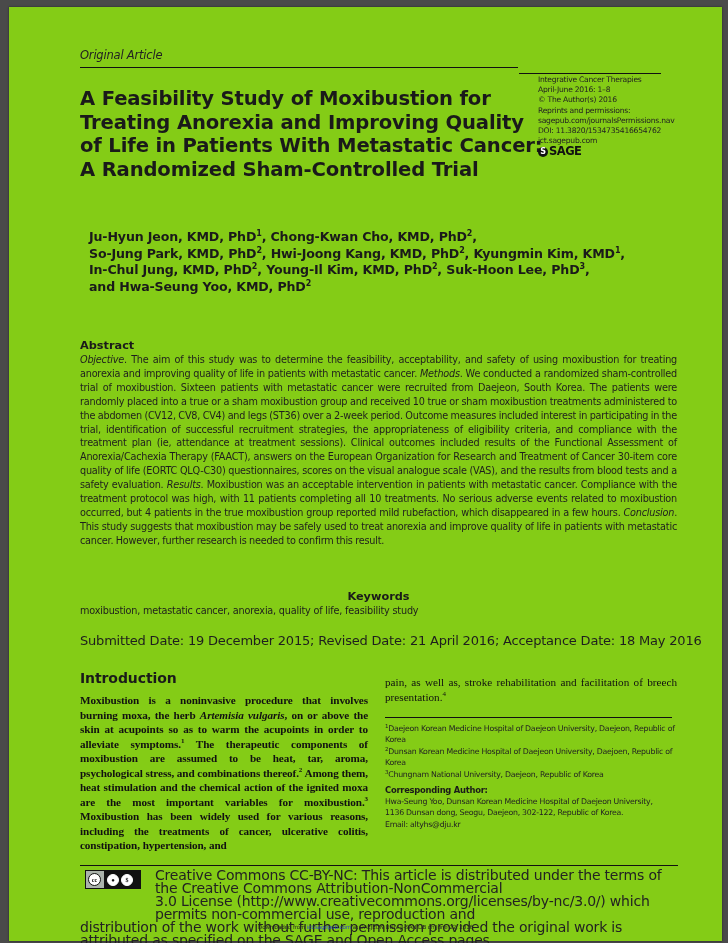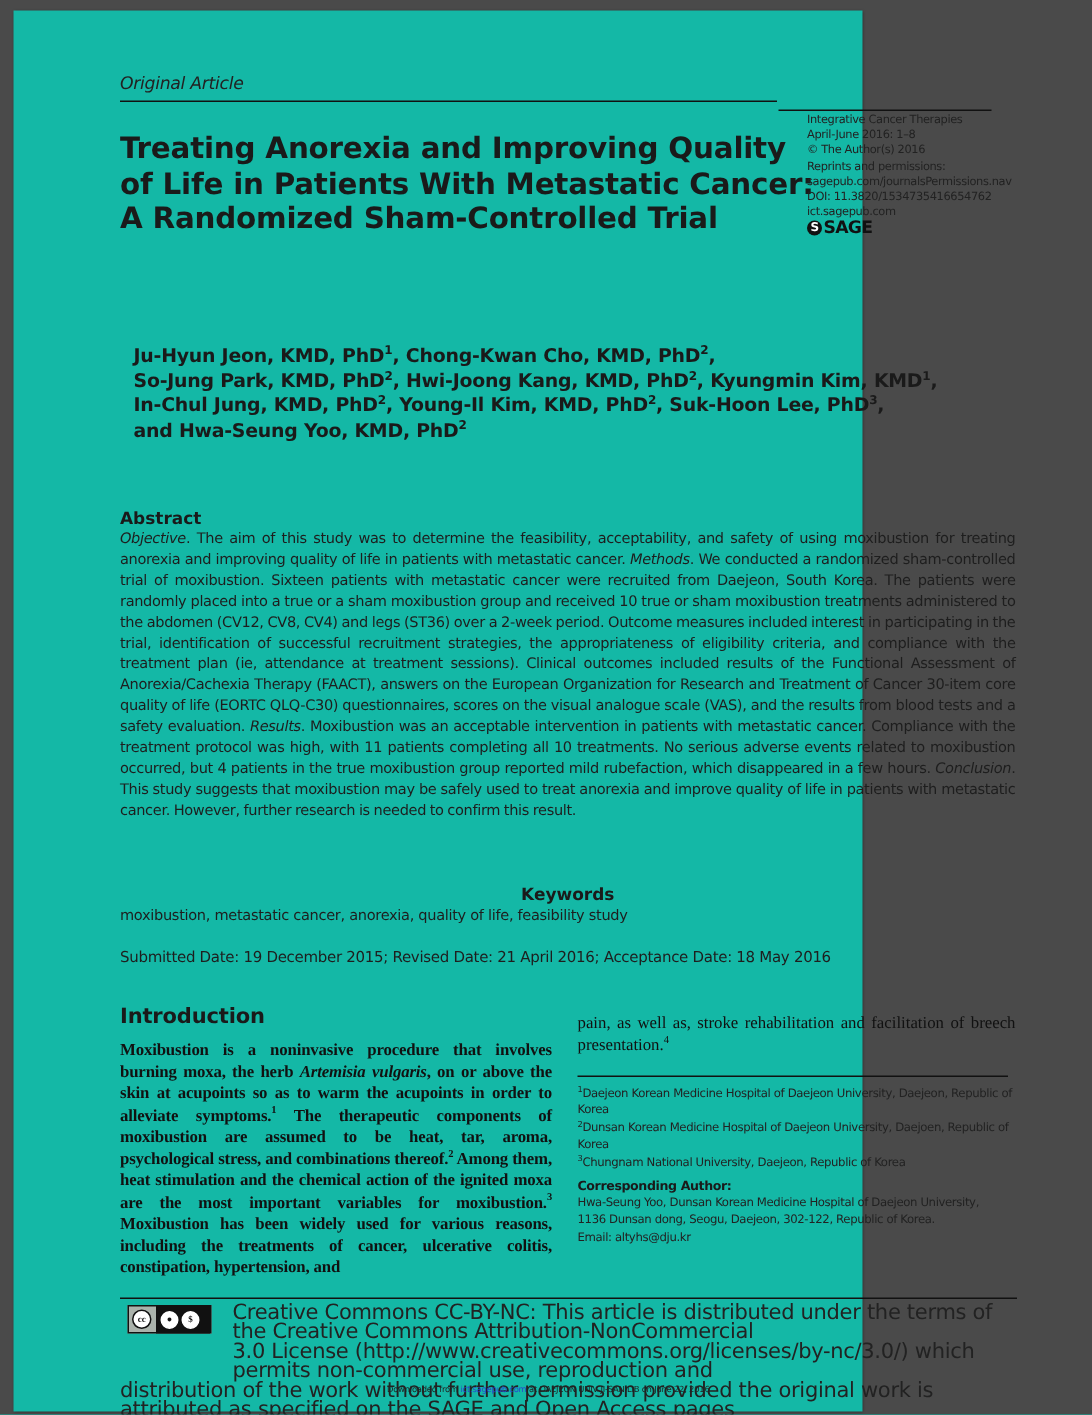--- a/index.html
+++ b/index.html
@@ -3,22 +3,22 @@
   <meta charset="utf-8">
   <style>
     html, body { margin: 0; padding: 0; }
     body {
       width: 728px; height: 943px;
       background: #4a4a4a;
       position: relative; overflow: hidden;
     }
     .page {
       position: absolute; left: 9px; top: 7px;
-      width: 566px; height: 934px;
-      background: #14b8a6;
+      width: 713px; height: 934px;
+      background: #84cc16;
       box-shadow: 0 0 2px rgba(0,0,0,0.5);
     }
     .sans { font-family: "DejaVu Sans", "Liberation Sans", sans-serif; }
     .serif { font-family: "Liberation Serif", "DejaVu Serif", serif; }
     .abs { position: absolute; }
 
     .article-type {
       left: 71px; top: 41px;
       font-size: 11.5px; font-style: italic; color: #222;
       letter-spacing: -0.2px;
@@ -72,21 +72,21 @@
       font-size: 9.7px; color: #1e1e1e; line-height: 13.9px;
       text-align: justify; letter-spacing: -0.22px; word-spacing: -0.4px;
     }
     .abstract-body i { font-style: italic; }
 
     .keywords { left: 71px; top: 583px; width: 597px; }
     .kw-heading { font-size: 11.3px; font-weight: bold; color: #1a1a1a; line-height: 14px; text-align: center; }
     .kw-body { font-size: 9.7px; color: #1e1e1e; line-height: 13.5px; letter-spacing: -0.2px; }
 
     .dates {
-      left: 71px; top: 626px; font-size: 10px; color: #1e1e1e; letter-spacing: -0.2px;
+      left: 71px; top: 626px; font-size: 13px; color: #1e1e1e; letter-spacing: -0.2px;
     }
 
     .intro-heading {
       left: 71px; top: 663px; font-size: 14px; font-weight: bold; color: #1a1a1a;
       letter-spacing: -0.1px;
     }
     .intro-col1 {
       left: 71px; top: 686px; width: 288px;
       font-size: 11.2px; color: #111; line-height: 14.5px; text-align: justify;
       letter-spacing: -0.1px;
@@ -136,20 +136,21 @@
 </head>
 <body>
 
 <div class="page">
 
   <div class="abs sans article-type">Original Article</div>
   <div class="abs rule-top"></div>
   <div class="abs rule-top-right"></div>
 
   <div class="abs sans title">
+    <div>A Feasibility Study of Moxibustion for</div>
     <div>Treating Anorexia and Improving Quality</div>
     <div>of Life in Patients With Metastatic Cancer:</div>
     <div>A Randomized Sham-Controlled Trial</div>
   </div>
 
   <div class="abs sans journal-info">
     <div>Integrative Cancer Therapies</div>
     <div>April-June 2016: 1–8</div>
     <div>© The Author(s) 2016</div>
     <div>Reprints and permissions:</div>

